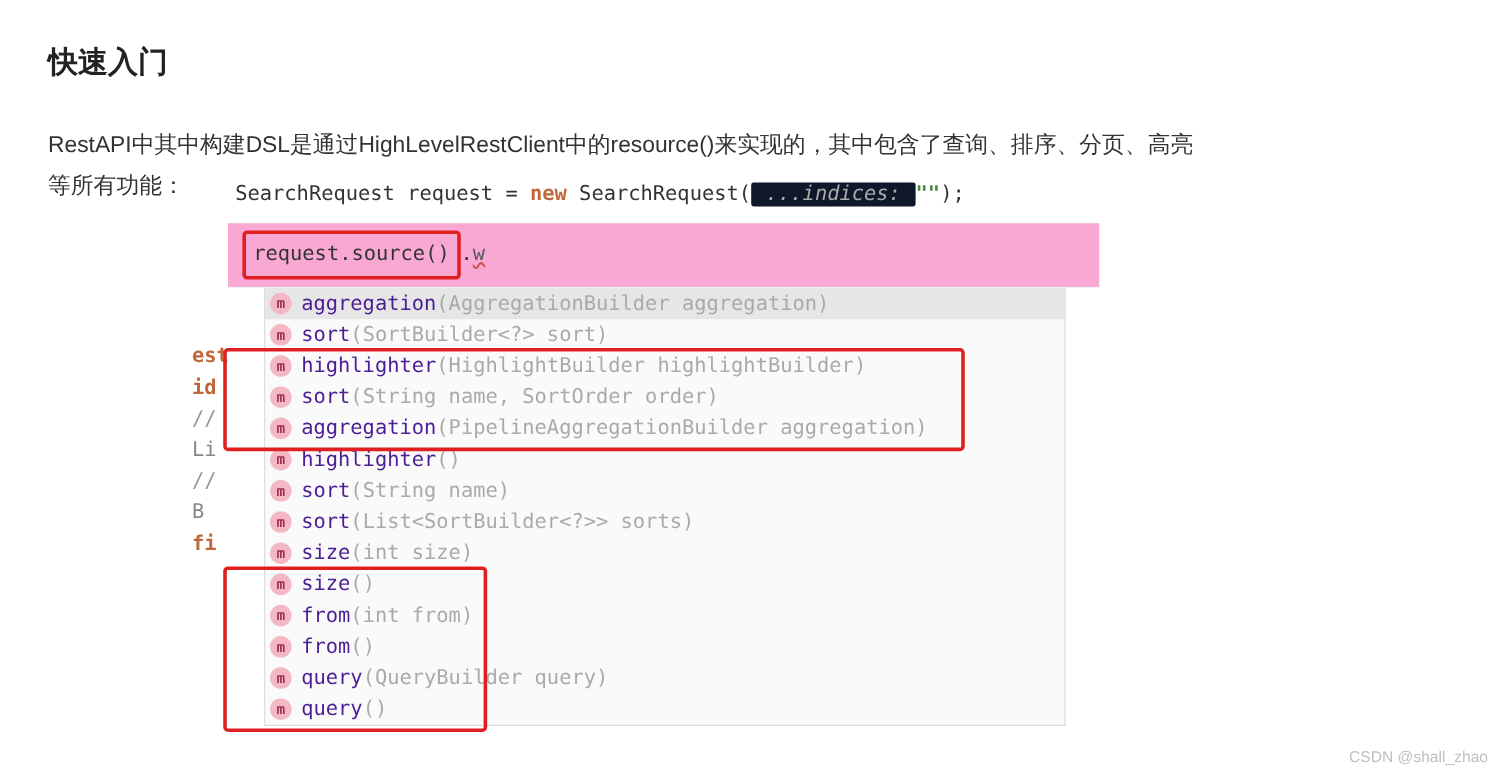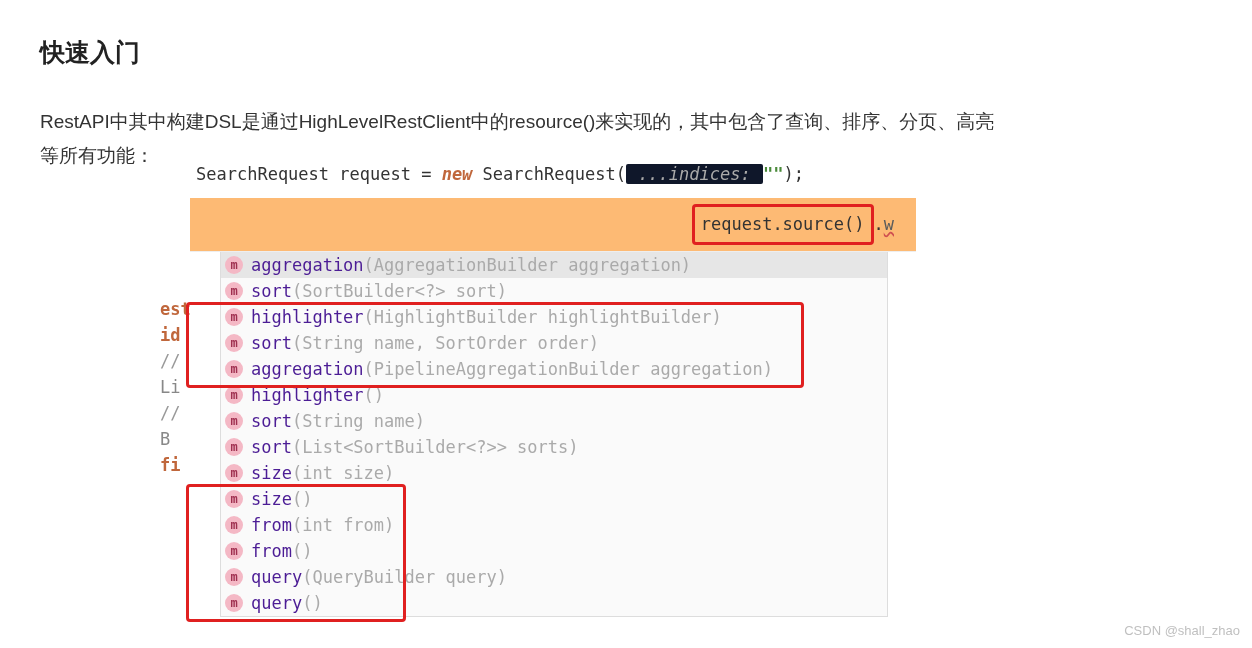--- a/index.html
+++ b/index.html
@@ -13,50 +13,49 @@
   }
   h2 {
     font-size: 25px;
     font-weight: bold;
     color: #222;
     margin: 10px 0 30px 0;
   }
   .paragraph {
     font-size: 19px;
     color: #333;
-    margin-bottom: 12px;
+    margin-bottom: 0;
   }
   .code-area {
     margin-left: 150px;
     margin-top: -32px;
     width: 726px;
     font-family: "Menlo", "Consolas", "Monaco", monospace;
     font-size: 17px;
     position: relative;
     background: #fff;
   }
   .code-line1 {
     padding: 6px 6px 8px 6px;
     background: #fff;
   }
-  .kw { color: #c0673c; font-weight: bold; font-style: italic; }
+  .kw { color: #c0673c; font-weight: bold; }
   .txt { color: #333; }
   .param-hint {
     color: #aaa;
     background: #0f172a;
     border-radius: 2px;
     padding: 0 2px;
     font-style: italic;
   }
   .str { color: #4a8a3a; font-weight: bold; }
   .current-line {
-    background: #fdba74;
-    padding: 6px 22px;
+    background: #f9a8d4;
+    padding: 6px 12px;
     border-bottom: 1px solid #eee;
-    text-align: right;
   }
   .redbox1 {
     border: 3px solid #e02020;
     display: inline-block;
     padding: 2px 6px;
     border-radius: 4px;
   }
   .err {
     color: #5c5c5c;
     text-decoration: underline wavy #d05050;

